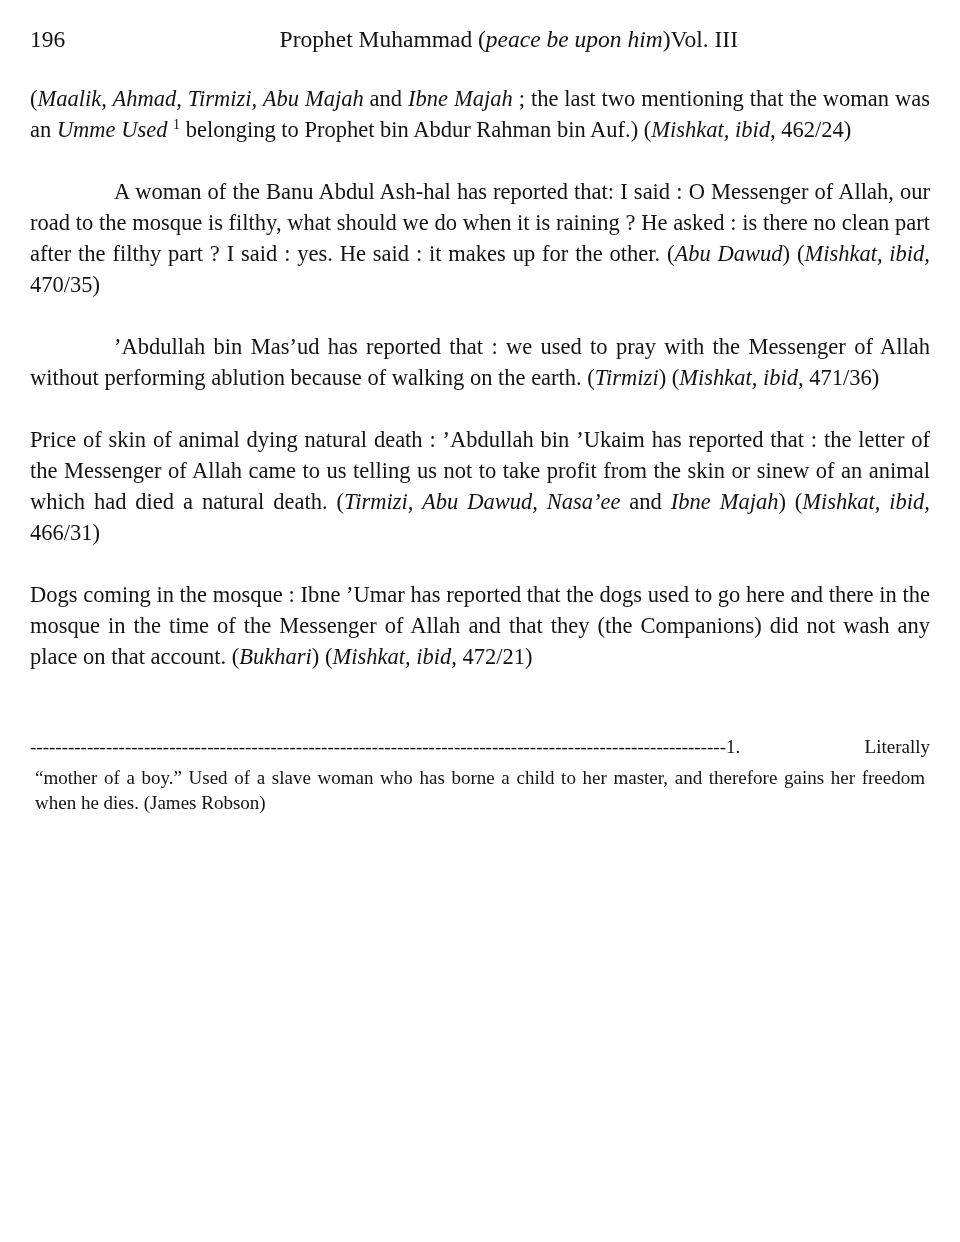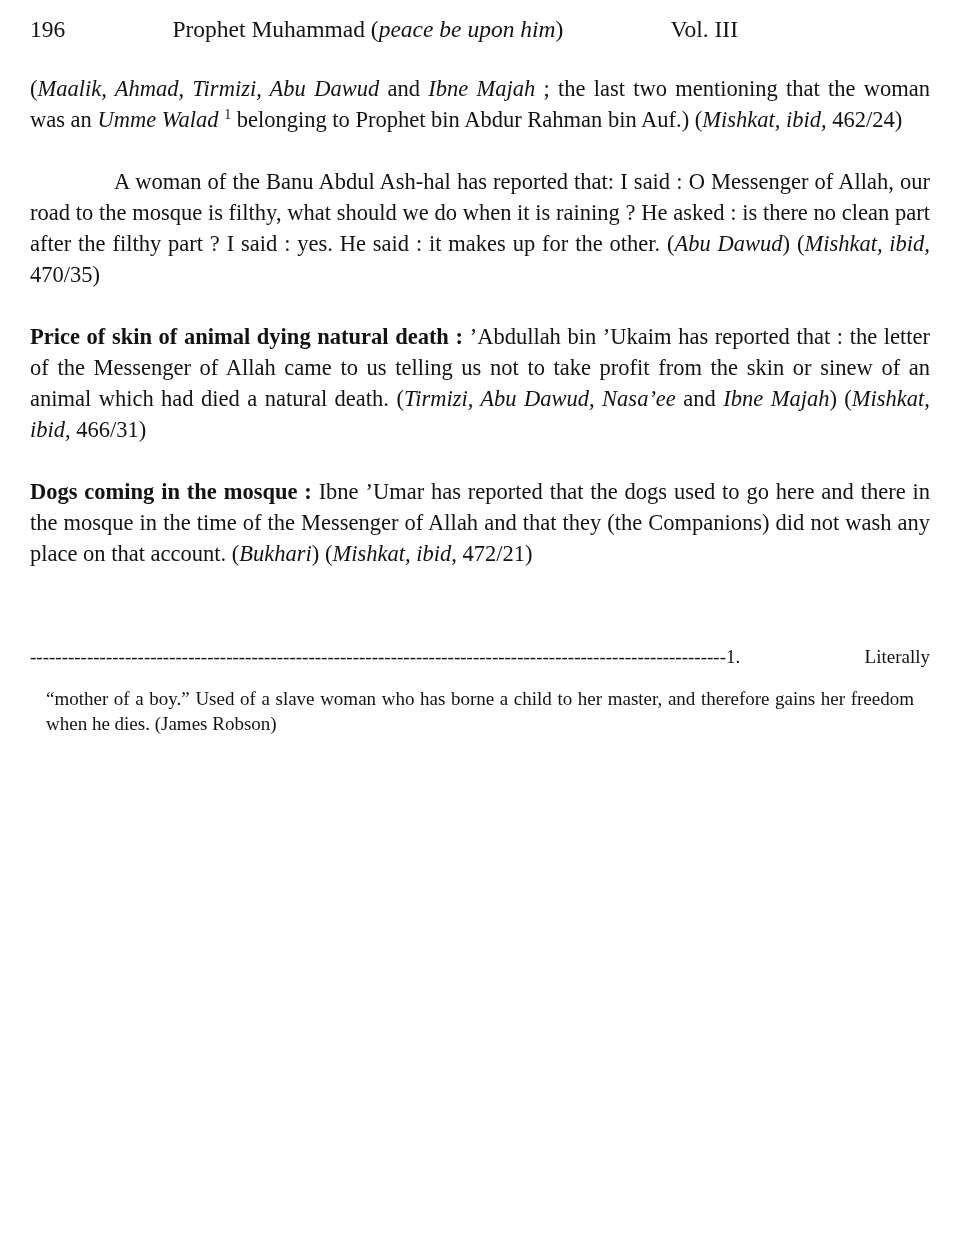--- a/index.html
+++ b/index.html
@@ -20,71 +20,72 @@
     overflow: hidden;
   }
   .page-header {
     display: flex;
     align-items: baseline;
     font-size: 23.5px;
     padding-right: 192px; 
     margin-bottom: 30px;
   }
   .page-number { flex: 0 0 auto; }
-  .page-title { flex: 1 1 auto; text-align: center; }
+  .page-title { flex: 1 1 auto; text-align: right; margin-top: 10px; }
   .volume-label { flex: 0 0 auto; }
   .page-body { display: block; }
   .para {
     margin: 0 0 31px 0;
     line-height: 31px;
     text-align: justify;
   }
   .para.indent { text-indent: 84px; }
   .it { font-style: italic; }
-  .b  { font-weight: bold; }
+  .b  { font-weight: normal; }
   sup {
     font-size: 0.62em;
     line-height: 0;
     vertical-align: super;
   }
   .footnote {
     margin-top: 62px;
     font-size: 19px;
     line-height: 25.5px;
   }
   .footnote-rule-line {
     display: flex;
     justify-content: space-between;
     align-items: baseline;
     white-space: nowrap;
     overflow: hidden;
     letter-spacing: 0.5px;
     margin-bottom: 3px;
   }
   .rule-dashes { overflow: hidden; letter-spacing: 0; }
-  .rule-label { padding-left: 24px; letter-spacing: 0; margin-top: 13px; }
+  .rule-label { padding-left: 24px; letter-spacing: 0; }
   .footnote-text {
-    margin: 16px;
+    margin: 5px;
     text-align: justify;
   }
 </style>
 </head>
 <body>
 
 <div class="page">
 
   <header class="page-header">
     <span class="page-number">196</span>
     <span class="page-title"><span>Prophet Muhammad (</span><span class="it">peace be upon him</span><span>)</span></span>
     <span class="volume-label">Vol. III</span>
   </header>
 
   <main class="page-body">
-      <p class="para"><span>(</span><span class="it">Maalik, Ahmad, Tirmizi, Abu Dawud</span><span> and </span><span class="it">Ibne Majah</span><span> ; the last two mentioning that the woman was an </span><span class="it">Umme Walad</span><span> </span><sup>1</sup><span> belonging to Prophet bin Abdur Rahman bin Auf.) (</span><span class="it">Mishkat, ibid,</span><span> 462/24)</span></p>
+      <p class="para"><span>(</span><span class="it">Maalik, Ahmad, Tirmizi, Abu Majah</span><span> and </span><span class="it">Ibne Majah</span><span> ; the last two mentioning that the woman was an </span><span class="it">Umme Used</span><span> </span><sup>1</sup><span> belonging to Prophet bin Abdur Rahman bin Auf.) (</span><span class="it">Mishkat, ibid,</span><span> 462/24)</span></p>
       <p class="para indent"><span>A woman of the Banu Abdul  Ash-hal has reported that:  I said : O Messenger of Allah, our road to the mosque is filthy, what should we do when it is raining ? He asked : is there no clean part after the filthy part ? I said : yes. He said : it makes up for the other. (</span><span class="it">Abu Dawud</span><span>) (</span><span class="it">Mishkat, ibid,</span><span> 470/35)</span></p>
+      <p class="para indent"><span>’Abdullah bin Mas’ud has reported that : we used to pray with the Messenger of Allah without performing ablution because of walking on the earth. (</span><span class="it">Tirmizi</span><span>) (</span><span class="it">Mishkat, ibid,</span><span> 471/36)</span></p>
       <p class="para"><span class="b">Price of  skin of animal dying  natural death : </span><span> ’Abdullah bin ’Ukaim has reported that : the letter of the Messenger of Allah came to us telling us not to take profit from the skin or sinew of an animal which had died a natural death. (</span><span class="it">Tirmizi, Abu Dawud, Nasa’ee</span><span> and </span><span class="it">Ibne Majah</span><span>) (</span><span class="it">Mishkat, ibid,</span><span> 466/31)</span></p>
       <p class="para"><span class="b">Dogs coming in the mosque : </span><span>Ibne ’Umar has reported that the dogs used to go here and there in the mosque in the time of the Messenger of Allah and that they (the Companions) did not wash any place on that account. (</span><span class="it">Bukhari</span><span>) (</span><span class="it">Mishkat, ibid,</span><span> 472/21)</span></p>
     </main>
 
   <footer class="footnote">
     <div class="footnote-rule-line">
       <span class="rule-dashes">--------------------------------------------------------------------------------------------------------------1.</span>
       <span class="rule-label">Literally</span>
     </div>
     <p class="footnote-text">“mother of a boy.”  Used of a slave woman who has borne a child to her master, and therefore gains her freedom when he dies. (James Robson)</p>

